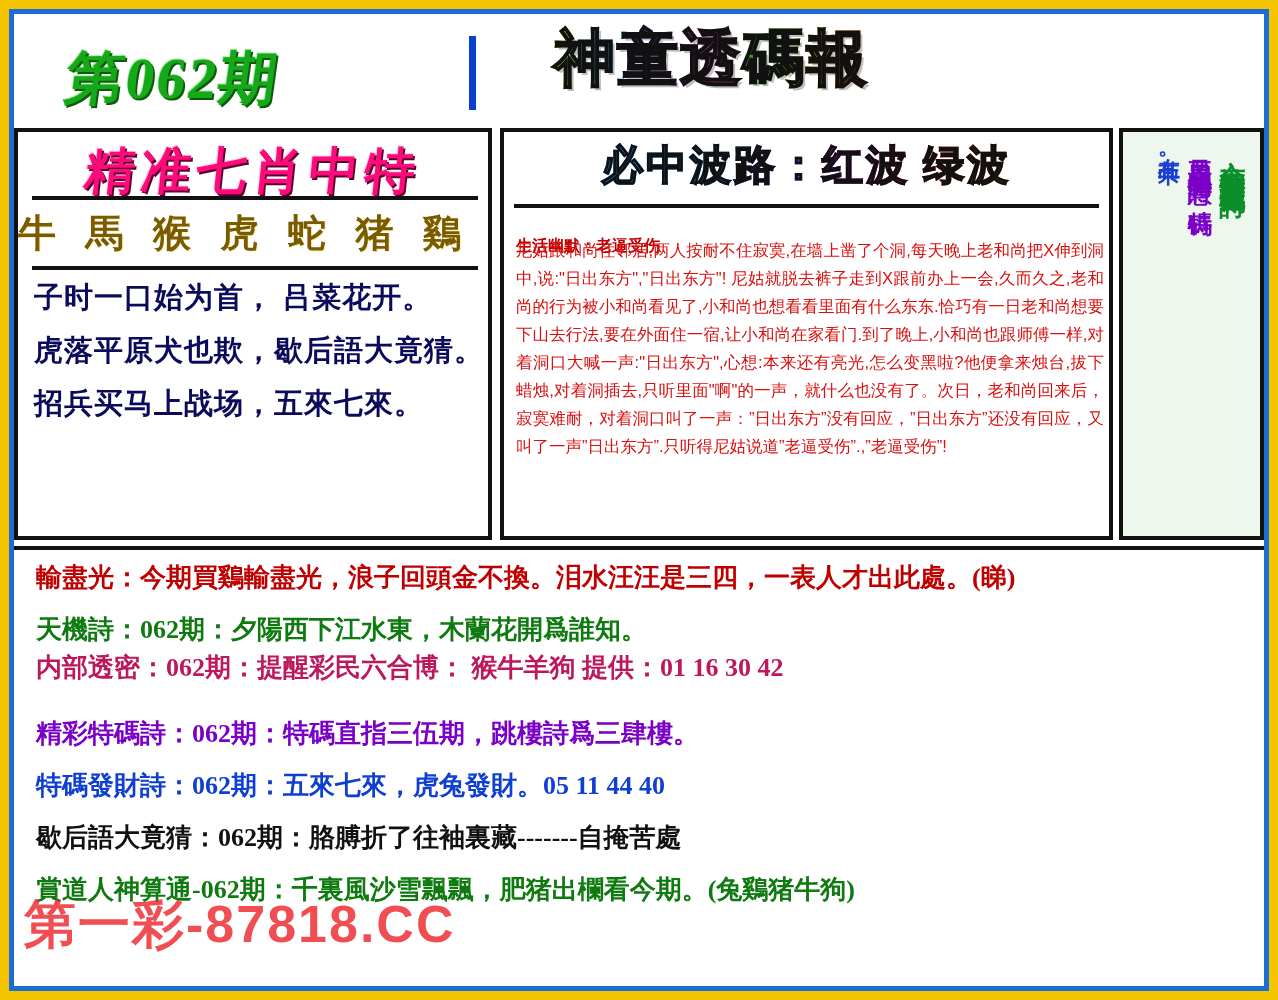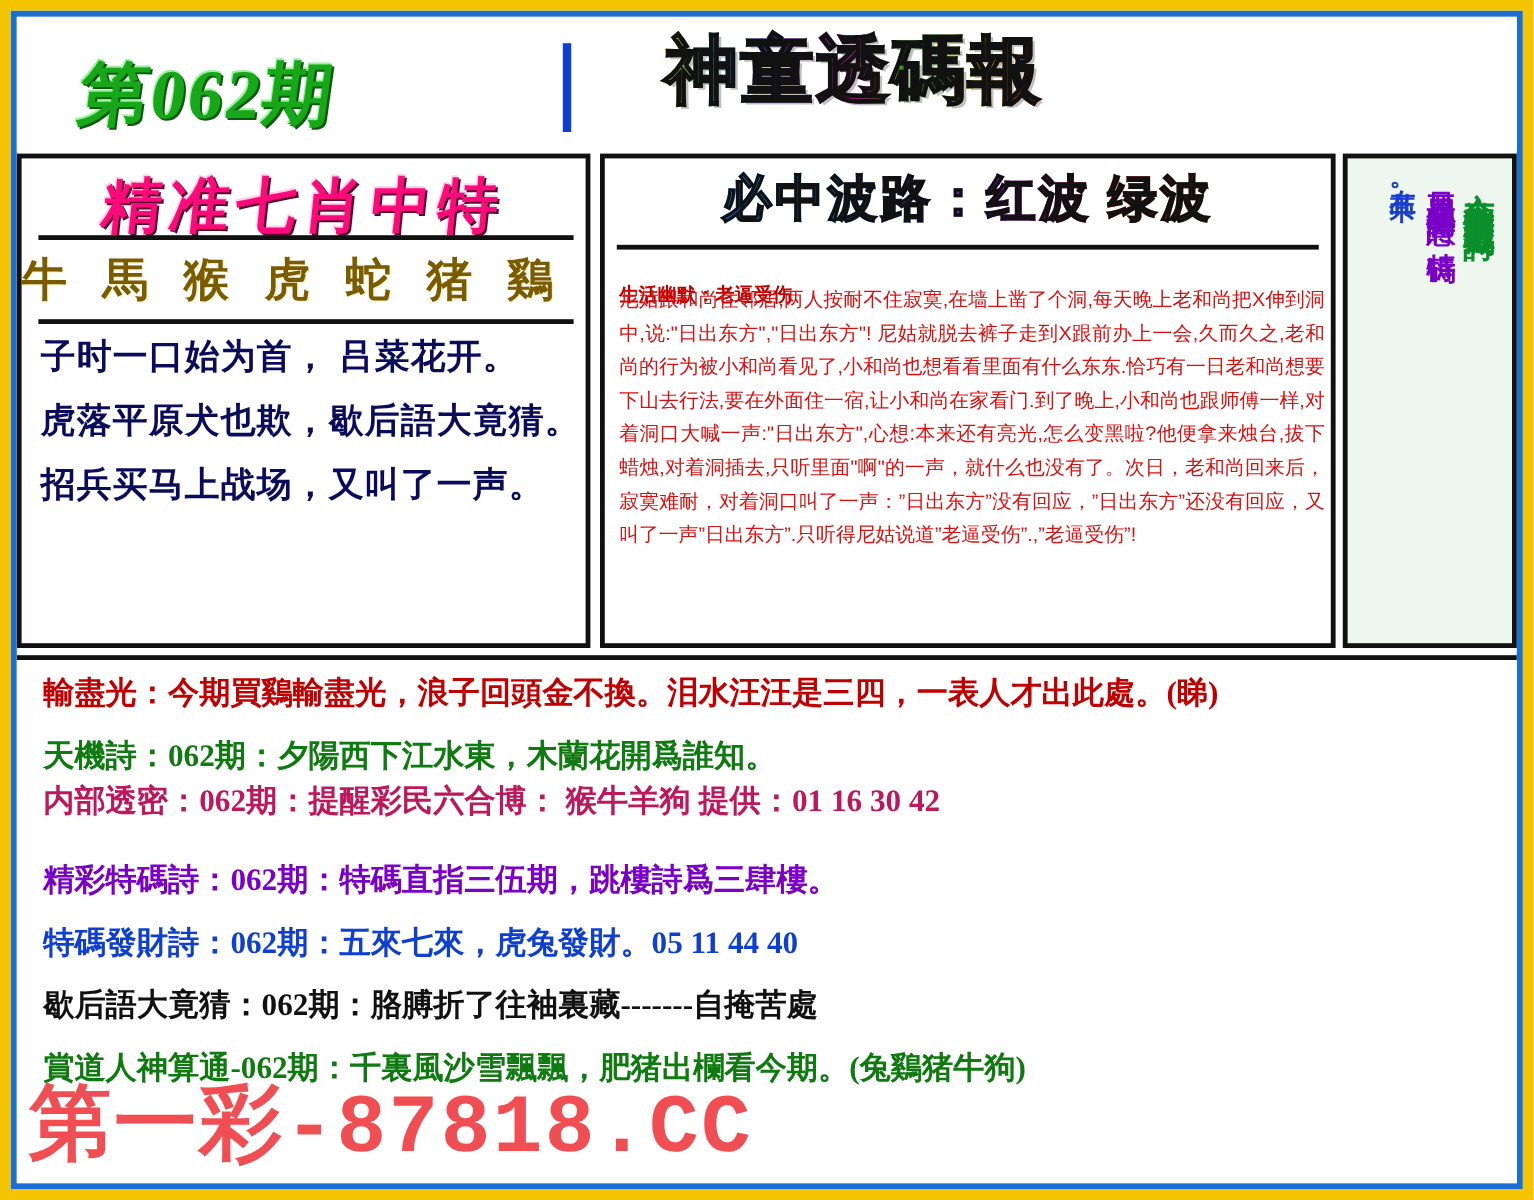--- a/index.html
+++ b/index.html
@@ -168,22 +168,22 @@
   .l3{top:100px;color:#be185d;}
   .l4{top:166px;color:#7a00c8;}
   .l5{top:218px;color:#0f3fd0;}
   .l6{top:270px;color:#111111;}
   .l7{top:322px;color:#0f7a10;}
   .l8{top:372px;color:#111111;font-size:24px;}
 
   
   .watermark{
     position:absolute;left:24px;top:890px;
-    font-size:69px;font-weight:bold;
-    font-family:Liberation Mono, monospace;
+    font-size:52px;font-weight:bold;
+    font-family:Liberation Sans, sans-serif;
     color:rgba(237,28,36,0.78);
     letter-spacing:2px;
     text-shadow:2px 2px 2px rgba(255,255,255,0.6);
     pointer-events:none;
     white-space:nowrap;
   }
 </style>
 </head>
 <body>
 
@@ -200,21 +200,21 @@
   <div class="panels">
 
     <div class="panel panel-left">
       <div class="left-title">精准七肖中特</div>
       <div class="rule rule-a"></div>
       <div class="left-zodiac">牛 馬 猴 虎 蛇 猪 鷄</div>
       <div class="rule rule-b"></div>
       <div class="left-lines">
         <div>子时一口始为首， 吕菜花开。</div>
         <div>虎落平原犬也欺，歇后語大竟猜。</div>
-        <div>招兵买马上战场，又叫了一声。</div>
+        <div>招兵买马上战场，五來七來。</div>
       </div>
     </div>
 
     <div class="panel panel-mid">
       <div class="mid-title">必中波路：红波 绿波</div>
       <div class="mid-rule"></div>
       <div class="mid-sub">生活幽默：老逼受伤</div>
       <div class="mid-body">尼姑跟和尚住邻居,两人按耐不住寂寞,在墙上凿了个洞,每天晚上老和尚把X伸到洞中,说:"日出东方","日出东方"! 尼姑就脱去裤子走到X跟前办上一会,久而久之,老和尚的行为被小和尚看见了,小和尚也想看看里面有什么东东.恰巧有一日老和尚想要下山去行法,要在外面住一宿,让小和尚在家看门.到了晚上,小和尚也跟师傅一样,对着洞口大喊一声:"日出东方",心想:本来还有亮光,怎么变黑啦?他便拿来烛台,拔下蜡烛,对着洞插去,只听里面"啊"的一声，就什么也没有了。次日，老和尚回来后，寂寞难耐，对着洞口叫了一声：”日出东方”没有回应，”日出东方”还没有回应，又叫了一声”日出东方”.只听得尼姑说道”老逼受伤”.,”老逼受伤”!</div>
     </div>
 

